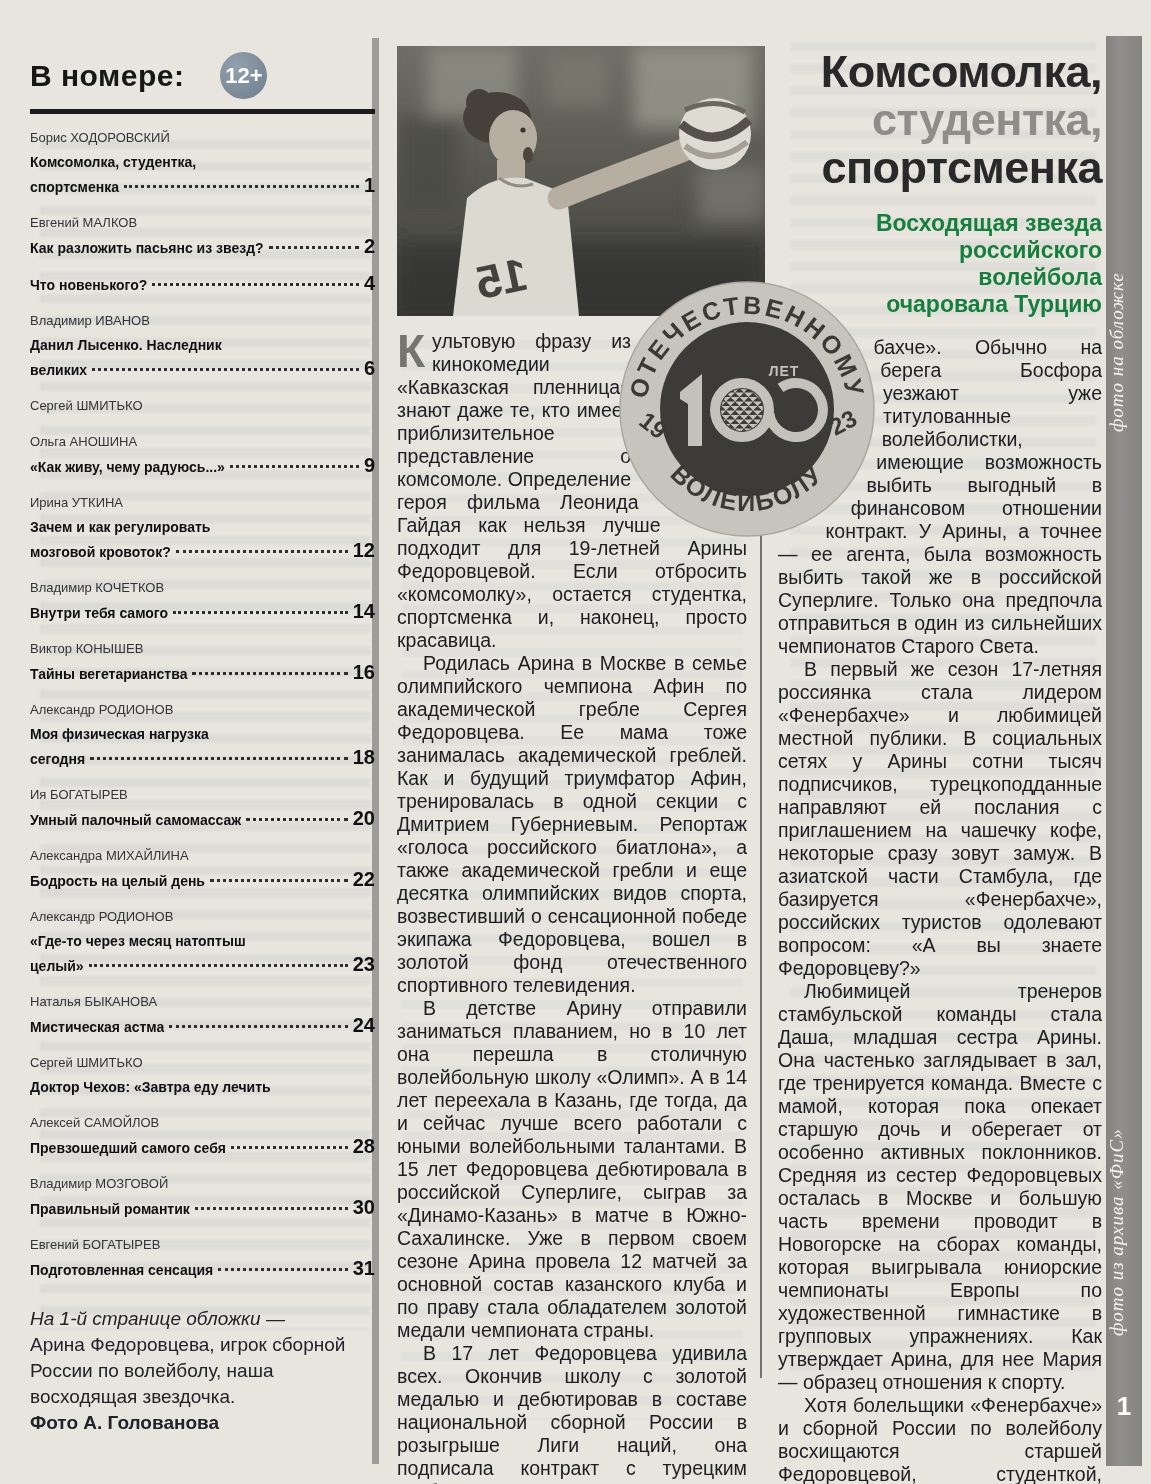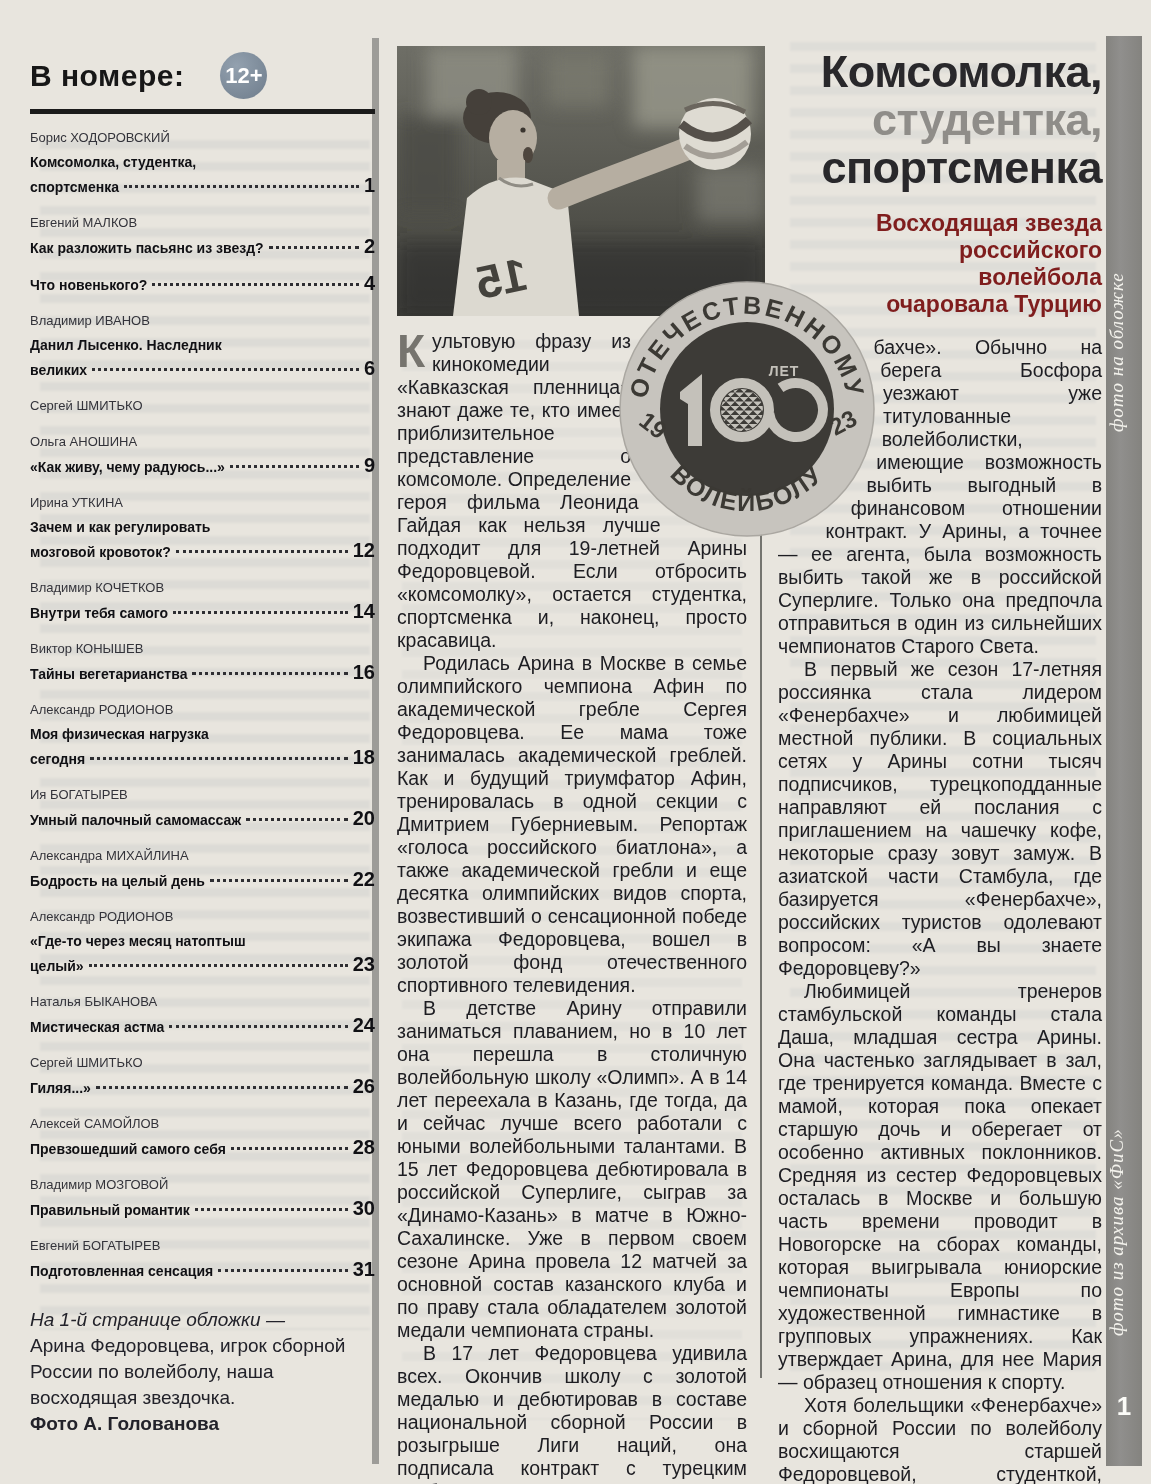--- a/index.html
+++ b/index.html
@@ -37,21 +37,21 @@
   .spacer-r{float:right;width:116px;height:186px;shape-outside:circle(136px at 116px 79px);}
   .mid-text p{margin:0;text-indent:26px;}
   .mid-text p.p-drop{text-indent:0;}
   .dropcap{float:left;font-size:46px;line-height:40px;font-weight:bold;color:#76746e;padding:1px 7px 0 0;}
   
   .rightcol{position:absolute;left:778px;top:48px;width:324px;z-index:2;}
   h1.title{margin:0;text-align:right;font-size:45px;line-height:48px;font-weight:bold;
            letter-spacing:-.5px;color:#29282b;}
   .t2{color:#8f8d89;}
   .subtitle{margin:18px 0 0;padding-left:80px;text-align:right;font-weight:bold;
-            font-size:23px;line-height:27px;color:#7f1d1d;}
+            font-size:23px;line-height:27px;color:#15803d;}
   .right-text{margin-top:18px;font-size:19.5px;line-height:23px;text-align:justify;}
   .spacer-l{float:left;width:110px;height:190px;shape-outside:circle(136px at -31px 73px);}
   .right-text p{margin:0;text-indent:26px;}
   .right-text p.cont{text-indent:0;}
   
   .logo{position:absolute;left:618px;top:280px;width:258px;height:258px;z-index:3;}
   
   .edge-strip{position:absolute;left:1106px;top:36px;width:36px;height:1430px;z-index:2;
               background:linear-gradient(90deg,#84837f,#908f8d 40%,#84837f);}
   .strip-label{position:absolute;left:0;width:100%;writing-mode:vertical-rl;transform:rotate(180deg);
@@ -184,25 +184,21 @@
         <div class="toc-entry">
           <div class="toc-author">Наталья БЫКАНОВА</div>
           <div class="toc-row">
             <span class="toc-last">Мистическая астма</span>
             <span class="dots"></span>
             <span class="toc-page">24</span>
           </div>
         </div>
         <div class="toc-entry">
           <div class="toc-author">Сергей ШМИТЬКО</div>
-          <div class="toc-row">
-            <span class="toc-last">Гиляя...»</span>
-            <span class="dots"></span>
-            <span class="toc-page">26</span>
-          </div>
+          <div class="toc-pre">Доктор Чехов: «Завтра еду лечить</div>
         </div>
         <div class="toc-entry">
           <div class="toc-author">Алексей САМОЙЛОВ</div>
           <div class="toc-row">
             <span class="toc-last">Превзошедший самого себя</span>
             <span class="dots"></span>
             <span class="toc-page">28</span>
           </div>
         </div>
         <div class="toc-entry">

